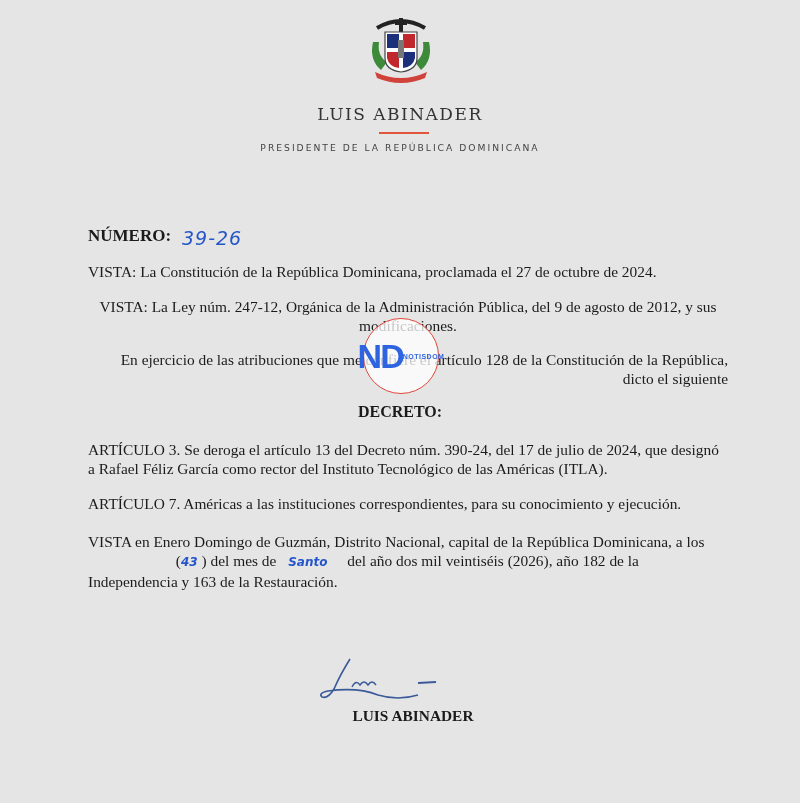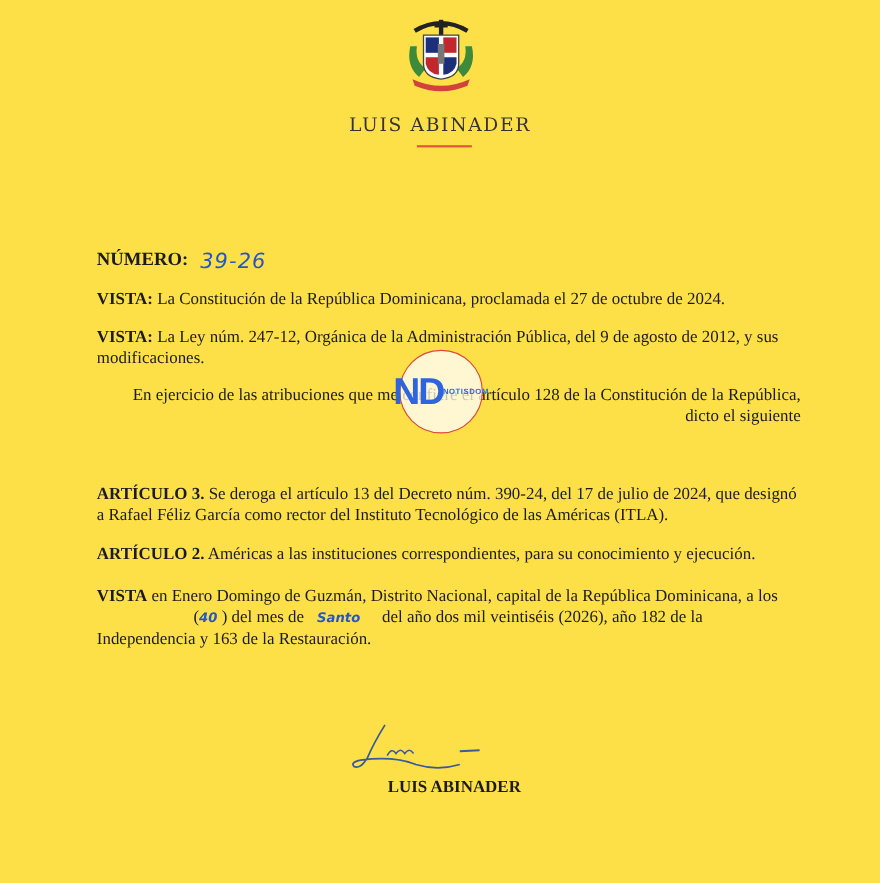--- a/index.html
+++ b/index.html
@@ -1,39 +1,39 @@
 <!DOCTYPE html>
 <html><head>
 <meta charset="utf-8">
 <style>
   html, body { margin:0; padding:0; }
   body {
     width:800px; height:803px; background:#ffffff; position:relative; overflow:hidden;
     font-family: "Liberation Serif", serif; color:#1b1b1b;
   }
-  .page { position:absolute; left:0; top:0; width:800px; height:803px; background:#fde047; }
+  .page { position:absolute; left:0; top:0; width:800px; height:803px; background:#e5e5e5; }
   .crest { position:absolute; left:367px; top:12px; width:68px; height:72px; }
   .header-name {
     position:absolute; left:0; width:800px; top:104px; text-align:center;
     font-family:"DejaVu Serif", serif; font-size:17px; letter-spacing:1.5px; color:#333;
   }
   .header-rule {
     position:absolute; left:379px; top:132px; width:50px; height:2px; background:#e2553c;
   }
   .header-sub {
     position:absolute; left:0; width:800px; top:142px; text-align:center;
     font-family:"DejaVu Sans", sans-serif; font-size:9.2px; letter-spacing:2px; color:#444;
   }
   .numero { position:absolute; left:88px; top:226px; font-size:17px; font-weight:bold; }
   .numero-hand {
     position:absolute; left:182px; top:227px; font-family:"DejaVu Sans", sans-serif;
     color:#2456c9; font-size:19px; font-style:italic; letter-spacing:1px;
   }
   .para { position:absolute; left:88px; width:640px; font-size:15.4px; line-height:19px; }
-  .b { font-weight:bold; }
+  .b { font-weight:normal; }
   .hand { font-family:"DejaVu Sans", sans-serif; color:#2456c9; font-style:italic; font-size:12px; font-weight:bold; }
   .decreto-title { position:absolute; left:0; width:800px; text-align:center; top:403px; font-weight:bold; font-size:16px; }
   .watermark {
     position:absolute; left:363px; top:318px; width:74px; height:74px; border-radius:50%;
     border:1.5px solid #e0473a; background:rgba(255,255,255,0.75);
     display:flex; flex-direction:row; align-items:center; justify-content:center;
   }
   .wm-logo { font-family:"Liberation Sans", sans-serif; font-weight:bold; font-size:34px; color:#2f64e0; line-height:30px; letter-spacing:-2px; }
   .wm-text { font-family:"Liberation Sans", sans-serif; font-weight:bold; font-size:7px; color:#2f64e0; letter-spacing:0.5px; }
   .signature { position:absolute; left:318px; top:655px; width:130px; height:50px; }
@@ -54,57 +54,59 @@
     <rect x="20" y="22" width="12" height="14" fill="#1c2f7a"></rect>
     <rect x="36" y="22" width="12" height="14" fill="#c0282d"></rect>
     <path d="M20 40 L32 40 L32 56 Q22 55 20 46 Z" fill="#c0282d"></path>
     <path d="M36 40 L48 40 L48 46 Q46 55 36 56 Z" fill="#1c2f7a"></path>
     <rect x="31" y="28" width="6" height="18" fill="#777"></rect>
     <path d="M8 60 Q34 72 60 60 L58 66 Q34 76 10 66 Z" fill="#d1423a"></path>
   </svg>
 
   <div class="header-name">LUIS ABINADER</div>
   <div class="header-rule"></div>
+  <div class="header-sub">PRESIDENTE DE LA REPÚBLICA DOMINICANA</div>
 
   <div class="numero">NÚMERO:</div>
   <div class="numero-hand">39-26</div>
 
   <div class="para" style="top:262px;">
     <span class="b">VISTA:</span>
     <span>La Constitución de la República Dominicana, proclamada el 27 de octubre de 2024.</span>
   </div>
 
-  <div class="para" style="top:297px;">
+  <div class="para" style="top:297px;text-align:center;">
     <span class="b">VISTA:</span>
     <span>La Ley núm. 247-12, Orgánica de la Administración Pública, del 9 de agosto de 2012, y sus modificaciones.</span>
   </div>
 
   <div class="para" style="top:350px;text-align:right;">En ejercicio de las atribuciones que me confiere el artículo 128 de la Constitución de la República, dicto el siguiente</div>
 
   <div class="watermark">
     <div class="wm-logo">ND</div>
     <div class="wm-text">NOTISDOM</div>
   </div>
 
+  <div class="decreto-title">DECRETO:</div>
 
   <div class="para" style="top:440px;">
     <span class="b">ARTÍCULO 3.</span>
     <span>Se deroga el artículo 13 del Decreto núm. 390-24, del 17 de julio de 2024, que designó a Rafael Féliz García como rector del Instituto Tecnológico de las Américas (ITLA).</span>
   </div>
 
   <div class="para" style="top:494px;">
-    <span class="b">ARTÍCULO 2.</span>
+    <span class="b">ARTÍCULO 7.</span>
     <span>Américas a las instituciones correspondientes, para su conocimiento y ejecución.</span>
   </div>
 
   <div class="para" style="top:532px;">
     <span class="b">VISTA</span>
     <span>en Enero Domingo de Guzmán, Distrito Nacional, capital de la República Dominicana, a los</span>
     <span style="display:inline-block;width:84px;"></span>
-    <span>(</span><span class="hand">40</span>
+    <span>(</span><span class="hand">43</span>
     <span>) del mes de</span>
     <span class="hand" style="margin:0 16px 0 8px;">Santo</span>
     <span>del año dos mil veintiséis (2026), año 182 de la Independencia y 163 de la Restauración.</span>
   </div>
 
   <svg class="signature" viewBox="0 0 130 50">
     <path d="M32 4 Q22 20 16 34 Q10 44 4 42 Q0 38 10 36 Q40 32 60 40 Q80 46 100 40" stroke="#3a5a9a" stroke-width="1.6" fill="none"></path>
     <path d="M34 32 Q38 24 42 30 Q46 24 50 30 Q54 24 58 30" stroke="#3a5a9a" stroke-width="1.4" fill="none"></path>
     <path d="M100 28 L118 27" stroke="#3a5a9a" stroke-width="1.8" fill="none"></path>
   </svg>

